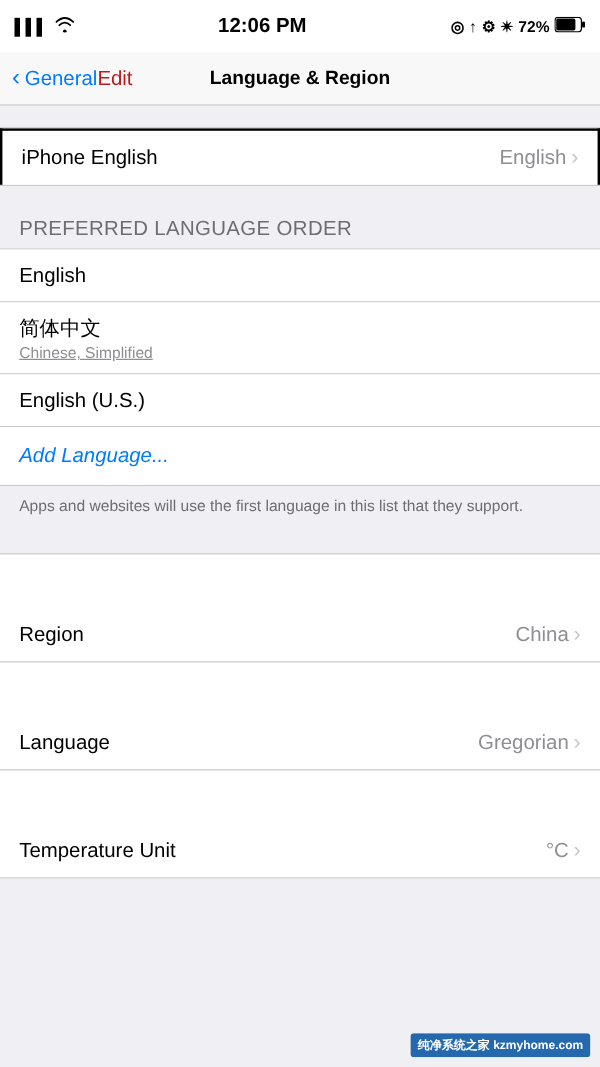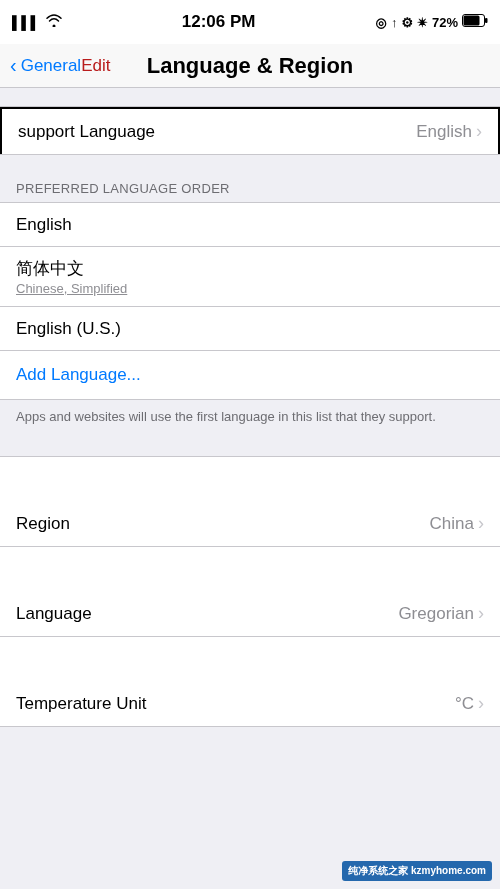--- a/index.html
+++ b/index.html
@@ -35,21 +35,21 @@
       font-size: 17px;
       cursor: pointer;
       gap: 4px;
     }
     .nav-chevron {
       font-size: 20px;
       line-height: 1;
       margin-top: -1px;
     }
     .nav-title {
-      font-size: 22px;
+      font-size: 16px;
       font-weight: 600;
       color: #000;
       position: absolute;
       left: 50%;
       transform: translateX(-50%);
     }
     .nav-edit {
       color: #b91c1c;
       font-size: 17px;
       cursor: pointer;
@@ -95,21 +95,21 @@
       font-size: 17px;
     }
     .row-chevron {
       color: #c7c7cc;
       font-size: 18px;
     }
 
     
     .section-header {
       padding: 8px 16px 6px;
-      font-size: 13px;
+      font-size: 17px;
       color: #6d6d72;
       text-transform: uppercase;
       letter-spacing: 0.3px;
       background: #efeff4;
     }
 
     
     .lang-row {
       display: flex;
       flex-direction: column;
@@ -136,20 +136,21 @@
     
     .add-lang-row {
       padding: 14px 16px;
       background: #fff;
       border-bottom: none;
     }
     .add-lang-text {
       font-size: 17px;
       color: #007aff;
       cursor: pointer;
+      font-style: italic;
     }
 
     
     .section-footer {
       padding: 8px 16px 12px;
       font-size: 13px;
       color: #6d6d72;
       line-height: 1.4;
       background: #efeff4;
     }
@@ -228,21 +229,21 @@
     <span>General</span>
   </div>
   <div class="nav-title">Language &amp; Region</div>
   <div class="nav-edit">Edit</div>
 </div>
 
 <div class="section-gap"></div>
 
 <div class="table-group">
   <div class="table-row iphone-lang-row">
-    <span class="row-label">support Language</span>
+    <span class="row-label">iPhone English</span>
     <div class="row-value">
       <span>English</span>
       <span class="row-chevron">›</span>
     </div>
   </div>
 </div>
 
 <div class="section-gap"></div>
 
 <div class="section-header">PREFERRED LANGUAGE ORDER</div>

